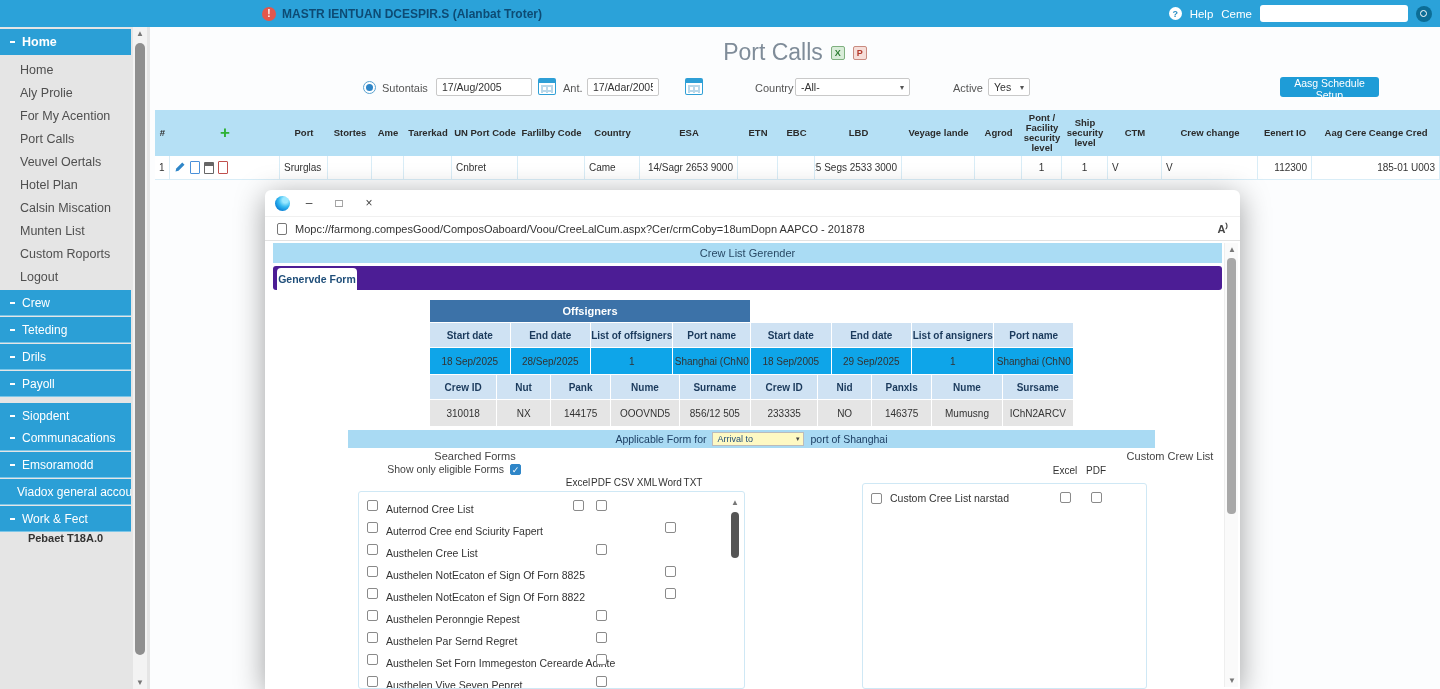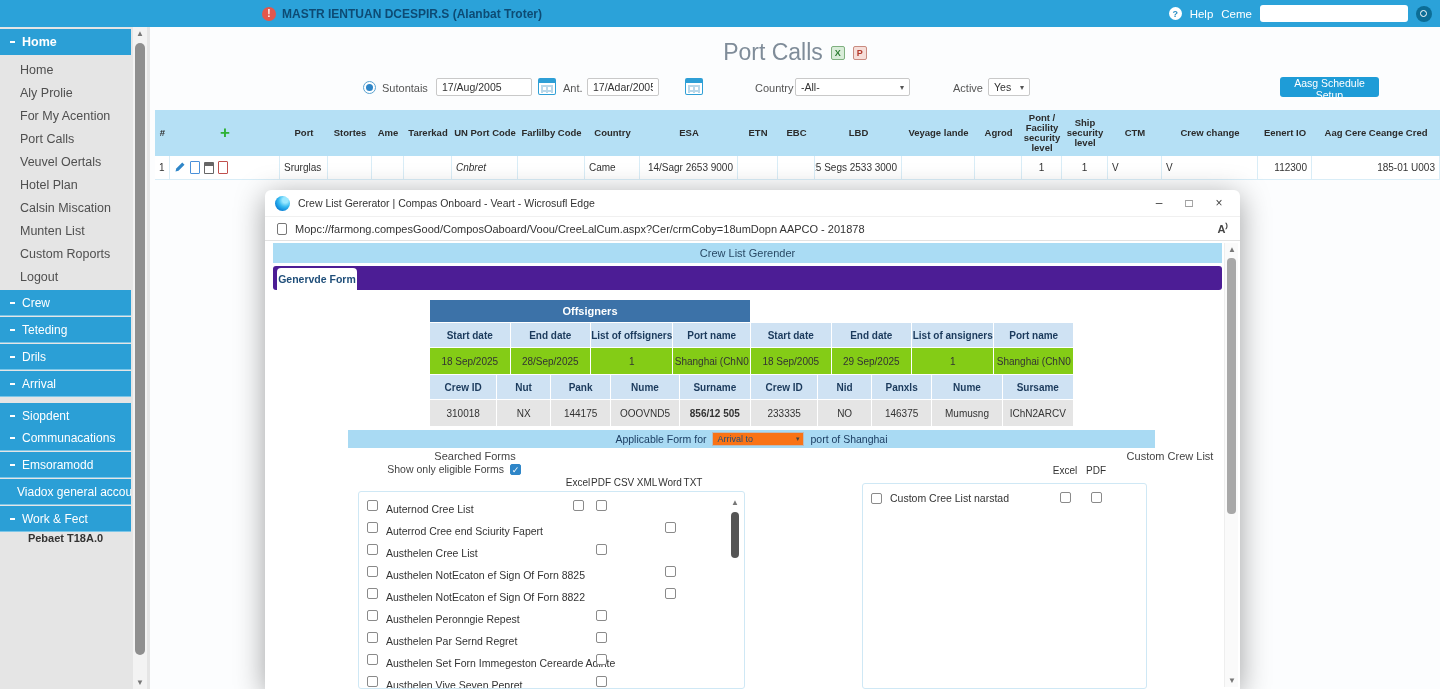--- a/index.html
+++ b/index.html
@@ -141,28 +141,28 @@
   
   #signers { position:absolute; left:165px; top:59px; width:643px;
     display:flex; flex-direction:column; gap:1px; }
   .sg-row { display:flex; gap:1px; }
   .sg-cell { display:flex; align-items:center; justify-content:center;
     text-align:center; overflow:hidden; }
   .sg-dark { background:#3c72a8; color:#fff; font-size:11px; font-weight:bold;
     height:22px; }
   .sg-light { background:#cfe2f3; color:#1b3a5c; font-size:10px;
     font-weight:bold; height:24px; }
-  .sg-data { background:#84cc16; color:#333; font-size:10px; height:26px; }
+  .sg-data { background:#0ea5e9; color:#333; font-size:10px; height:26px; }
   .sg-data2 { background:#e5e5e5; color:#333; font-size:10px; height:26px; }
 
   
   #applicable { position:absolute; left:83px; top:189px; width:807px; height:18px;
     background:#a9daf3; display:flex; align-items:center; justify-content:center;
     gap:6px; font-size:10.5px; color:#1c3e63; }
-  #app-select { width:92px; height:14px; background:#f97316; border:1px solid #bbb;
+  #app-select { width:92px; height:14px; background:#fef9c3; border:1px solid #bbb;
     font-size:9px; color:#1f4e79; display:flex; align-items:center;
     padding:0 4px; cursor:pointer; }
   #app-select .chev { margin-left:auto; font-size:7px; color:#444; }
 
   #searched-title { position:absolute; left:110px; top:209px; width:200px;
     text-align:center; font-size:11px; color:#444; }
   #eligible-row { position:absolute; left:60px; top:222px; width:196px;
     display:flex; justify-content:flex-end; align-items:center; gap:6px;
     font-size:10.5px; color:#444; }
   .cb { width:11px; height:11px; border:1px solid #8a8a8a; border-radius:2px;
@@ -244,21 +244,21 @@
       <div class="side-section" style="top: 290px;">
         <div class="bullet"></div>
         <span>Teteding</span>
       </div>
       <div class="side-section" style="top: 317px;">
         <div class="bullet"></div>
         <span>Drils</span>
       </div>
       <div class="side-section" style="top: 344px;">
         <div class="bullet"></div>
-        <span>Arrival</span>
+        <span>Payoll</span>
       </div>
       <div class="side-section" style="top: 376px;">
         <div class="bullet"></div>
         <span>Siopdent</span>
       </div>
       <div class="side-section" style="top: 398px;">
         <div class="bullet"></div>
         <span>Communacations</span>
       </div>
       <div class="side-section" style="top: 425px;">
@@ -340,42 +340,41 @@
             </svg></span>
           <div class="doc-ico doc-blue"></div>
           <div class="doc-ico doc-print"></div>
           <div class="doc-ico doc-red"></div>
         </div>
       </div>
       <div class="pc-td" style="width: 48px;">Srurglas</div>
       <div class="pc-td" style="width: 44px;"></div>
       <div class="pc-td" style="width: 32px;"></div>
       <div class="pc-td" style="width: 48px;"></div>
-      <div class="pc-td" style="width: 66px; font-style: italic;">Cnbret</div>
+      <div class="pc-td" style="width: 66px;">Cnbret</div>
       <div class="pc-td" style="width: 67px;"></div>
       <div class="pc-td" style="width: 55px;">Came</div>
       <div class="pc-td r" style="width: 98px;">14/Sagr 2653 9000</div>
       <div class="pc-td" style="width: 40px;"></div>
       <div class="pc-td" style="width: 37px;"></div>
       <div class="pc-td r" style="width: 87px;">25 Segs 2533 3000</div>
       <div class="pc-td" style="width: 73px;"></div>
       <div class="pc-td" style="width: 47px;"></div>
       <div class="pc-td c" style="width: 40px;">1</div>
       <div class="pc-td c" style="width: 46px;">1</div>
       <div class="pc-td" style="width: 54px;">V</div>
       <div class="pc-td" style="width: 96px;">V</div>
       <div class="pc-td r" style="width: 54px;">112300</div>
       <div class="pc-td r" style="width: 128px;">185-01 U003</div>
     </div>
 </div>
 
 <div id="modal">
   <div id="m-titlebar">
     <span class="edge-ico"></span>
-    <span id="m-title">Crew List Gererator | Compas Onboard - Veart - Wicrosufl Edge</span>
     <span class="win-btn">–</span>
     <span class="win-btn">□</span>
     <span class="win-btn">×</span>
   </div>
   <div id="m-urlbar">
     <span class="page-ico"></span>
     <span id="m-url">Mopc://farmong.compesGood/ComposOaboard/Voou/CreeLalCum.aspx?Cer/crmCoby=18umDopn AAPCO - 201878</span>
     <span id="read-aloud">A⁾</span>
   </div>
 
@@ -419,21 +418,21 @@
           <div class="sg-cell sg-light" style="width: 53px;">Nid</div>
           <div class="sg-cell sg-light" style="width: 60px;">Panxls</div>
           <div class="sg-cell sg-light" style="width: 70px;">Nume</div>
           <div class="sg-cell sg-light" style="width: 71px;">Sursame</div>
         </div>
         <div class="sg-row">
           <div class="sg-cell sg-data2" style="width: 67px;">310018</div>
           <div class="sg-cell sg-data2" style="width: 53px;">NX</div>
           <div class="sg-cell sg-data2" style="width: 60px;">144175</div>
           <div class="sg-cell sg-data2" style="width: 68px;">OOOVND5</div>
-          <div class="sg-cell sg-data2" style="width: 71px; font-weight: bold;">856/12 505</div>
+          <div class="sg-cell sg-data2" style="width: 71px;">856/12 505</div>
           <div class="sg-cell sg-data2" style="width: 67px;">233335</div>
           <div class="sg-cell sg-data2" style="width: 53px;">NO</div>
           <div class="sg-cell sg-data2" style="width: 60px;">146375</div>
           <div class="sg-cell sg-data2" style="width: 70px;">Mumusng</div>
           <div class="sg-cell sg-data2" style="width: 71px;">IChN2ARCV</div>
         </div>
       </div>
 
     <div id="applicable">
       <span>Applicable Form for</span>

